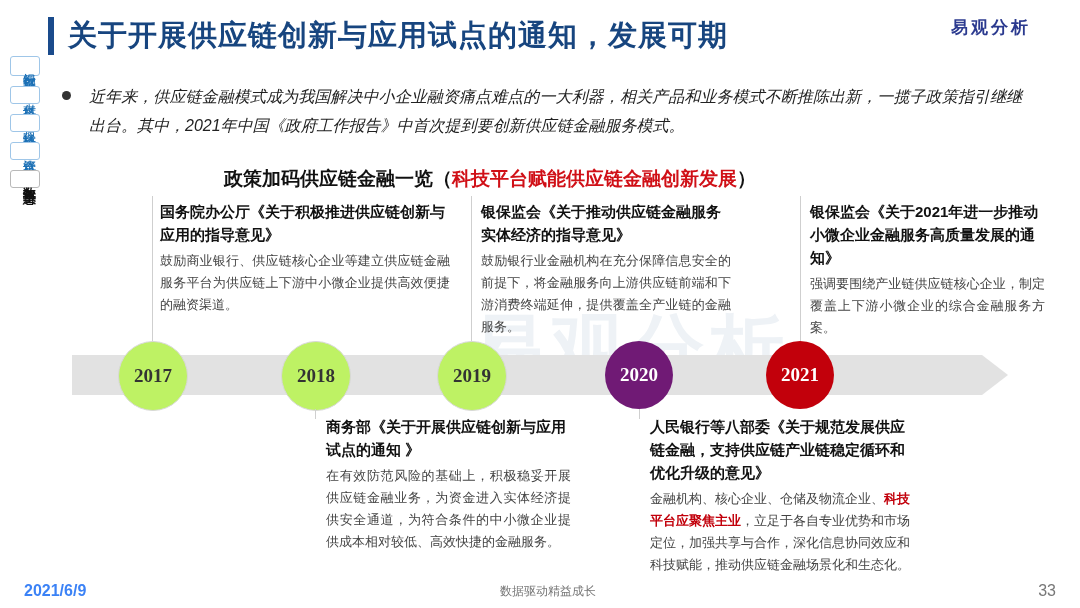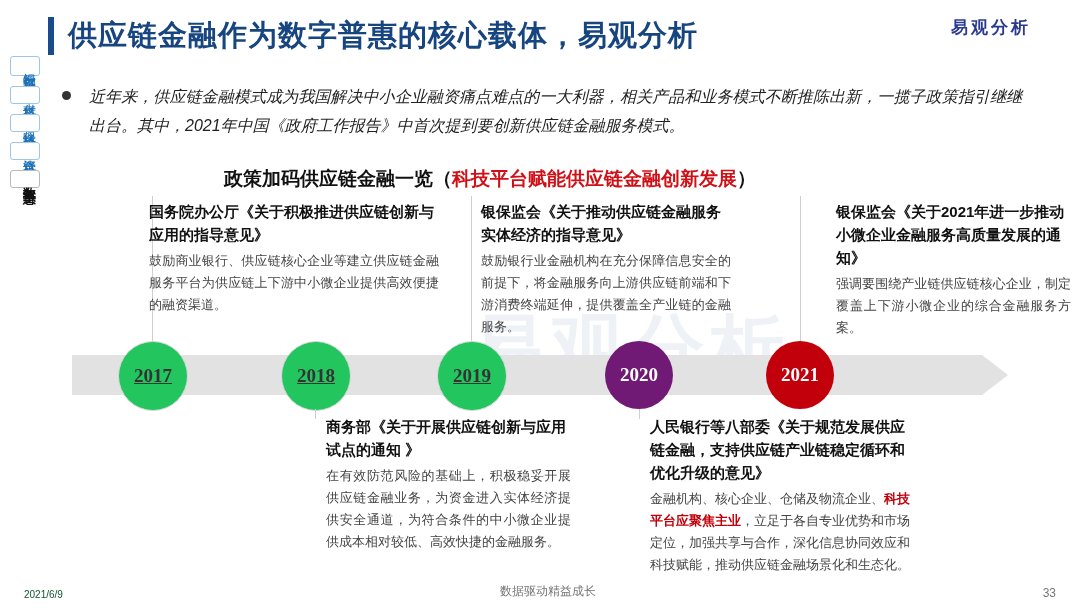--- a/index.html
+++ b/index.html
@@ -92,52 +92,52 @@
     content:"";position:absolute;right:-26px;top:0;
     border-top:20px solid transparent;border-bottom:20px solid transparent;
     border-left:26px solid #e2e2e2;
   }
   .node{
     position:absolute;width:68px;height:68px;border-radius:50%;
     display:flex;align-items:center;justify-content:center;
     font-size:19px;font-weight:bold;top:341px;
     font-family:"Liberation Serif","DejaVu Serif",serif;
   }
-  .node.plain{background:#22c55e;border:1px solid #d8d8d8;color:#333;text-decoration:underline;}
+  .node.plain{background:#bef264;border:1px solid #d8d8d8;color:#333;}
   .node.blue{background:#701a75;color:#fff;}
   .node.red{background:#c2000b;color:#fff;}
   
   .vline{position:absolute;width:1px;background:#cfcfcf;}
   
   .card{position:absolute;}
   .card .head{
     font-size:15px;line-height:23px;font-weight:bold;color:#111;
   }
   .card .body{
     font-size:13px;line-height:22px;color:#444;margin-top:4px;text-align:justify;
   }
   .card .body .hl{color:#c2000b;font-weight:bold;}
   
-  .footer-date{position:absolute;left:24px;bottom:8px;font-size:10px;color:#14532d;}
+  .footer-date{position:absolute;left:24px;bottom:8px;font-size:16px;color:#3b82f6;font-weight:bold;}
   .footer-center{position:absolute;left:8px;bottom:8px;width:1080px;text-align:center;font-size:12px;color:#777;}
-  .footer-page{position:absolute;right:24px;bottom:8px;font-size:12px;color:#777;}
+  .footer-page{position:absolute;right:24px;bottom:8px;font-size:16px;color:#777;}
   
   .watermark{
     position:absolute;left:470px;top:300px;font-size:74px;color:#eef2f6;
     font-weight:bold;letter-spacing:6px;pointer-events:none;user-select:none;
   }
 </style>
 </head>
 <body>
 
 <div class="watermark">易观分析</div>
 
 <div class="title-wrap">
   <div class="title-bar"></div>
-  <div class="title-text">供应链金融作为数字普惠的核心载体，易观分析</div>
+  <div class="title-text">关于开展供应链创新与应用试点的通知，发展可期</div>
 </div>
 
 <div class="logo">
   <div class="logo-sub">易观分析</div>
 </div>
 
 <div class="side-nav">
   <div class="side-item">银行数字创新</div>
   <div class="side-item">支付科技</div>
   <div class="side-item">保险科技</div>
@@ -160,31 +160,31 @@
 <div class="node plain" style="left:437px;">2019</div>
 <div class="node blue" style="left:605px;">2020</div>
 <div class="node red" style="left:766px;">2021</div>
 
 <div class="vline" style="left:152px;top:196px;height:145px;"></div>
 <div class="vline" style="left:315px;top:409px;height:10px;"></div>
 <div class="vline" style="left:471px;top:196px;height:145px;"></div>
 <div class="vline" style="left:639px;top:409px;height:10px;"></div>
 <div class="vline" style="left:800px;top:196px;height:145px;"></div>
 
-<div class="card" style="left:149px;top:200px;width:290px;">
+<div class="card" style="left:160px;top:200px;width:290px;">
   <div class="head">国务院办公厅《关于积极推进供应链创新与应用的指导意见》</div>
   <div class="body">鼓励商业银行、供应链核心企业等建立供应链金融服务平台为供应链上下游中小微企业提供高效便捷的融资渠道。</div>
 </div>
 
 <div class="card" style="left:481px;top:200px;width:250px;">
   <div class="head">银保监会《关于推动供应链金融服务实体经济的指导意见》</div>
   <div class="body">鼓励银行业金融机构在充分保障信息安全的前提下，将金融服务向上游供应链前端和下游消费终端延伸，提供覆盖全产业链的金融服务。</div>
 </div>
 
-<div class="card" style="left:810px;top:200px;width:235px;margin-left:26px;">
+<div class="card" style="left:810px;top:200px;width:235px;">
   <div class="head">银保监会《关于2021年进一步推动小微企业金融服务高质量发展的通知》</div>
   <div class="body">强调要围绕产业链供应链核心企业，制定覆盖上下游小微企业的综合金融服务方案。</div>
 </div>
 
 <div class="card" style="left:326px;top:415px;width:245px;">
   <div class="head">商务部《关于开展供应链创新与应用试点的通知 》</div>
   <div class="body">在有效防范风险的基础上，积极稳妥开展供应链金融业务，为资金进入实体经济提供安全通道，为符合条件的中小微企业提供成本相对较低、高效快捷的金融服务。</div>
 </div>
 
 <div class="card" style="left:650px;top:415px;width:260px;">

